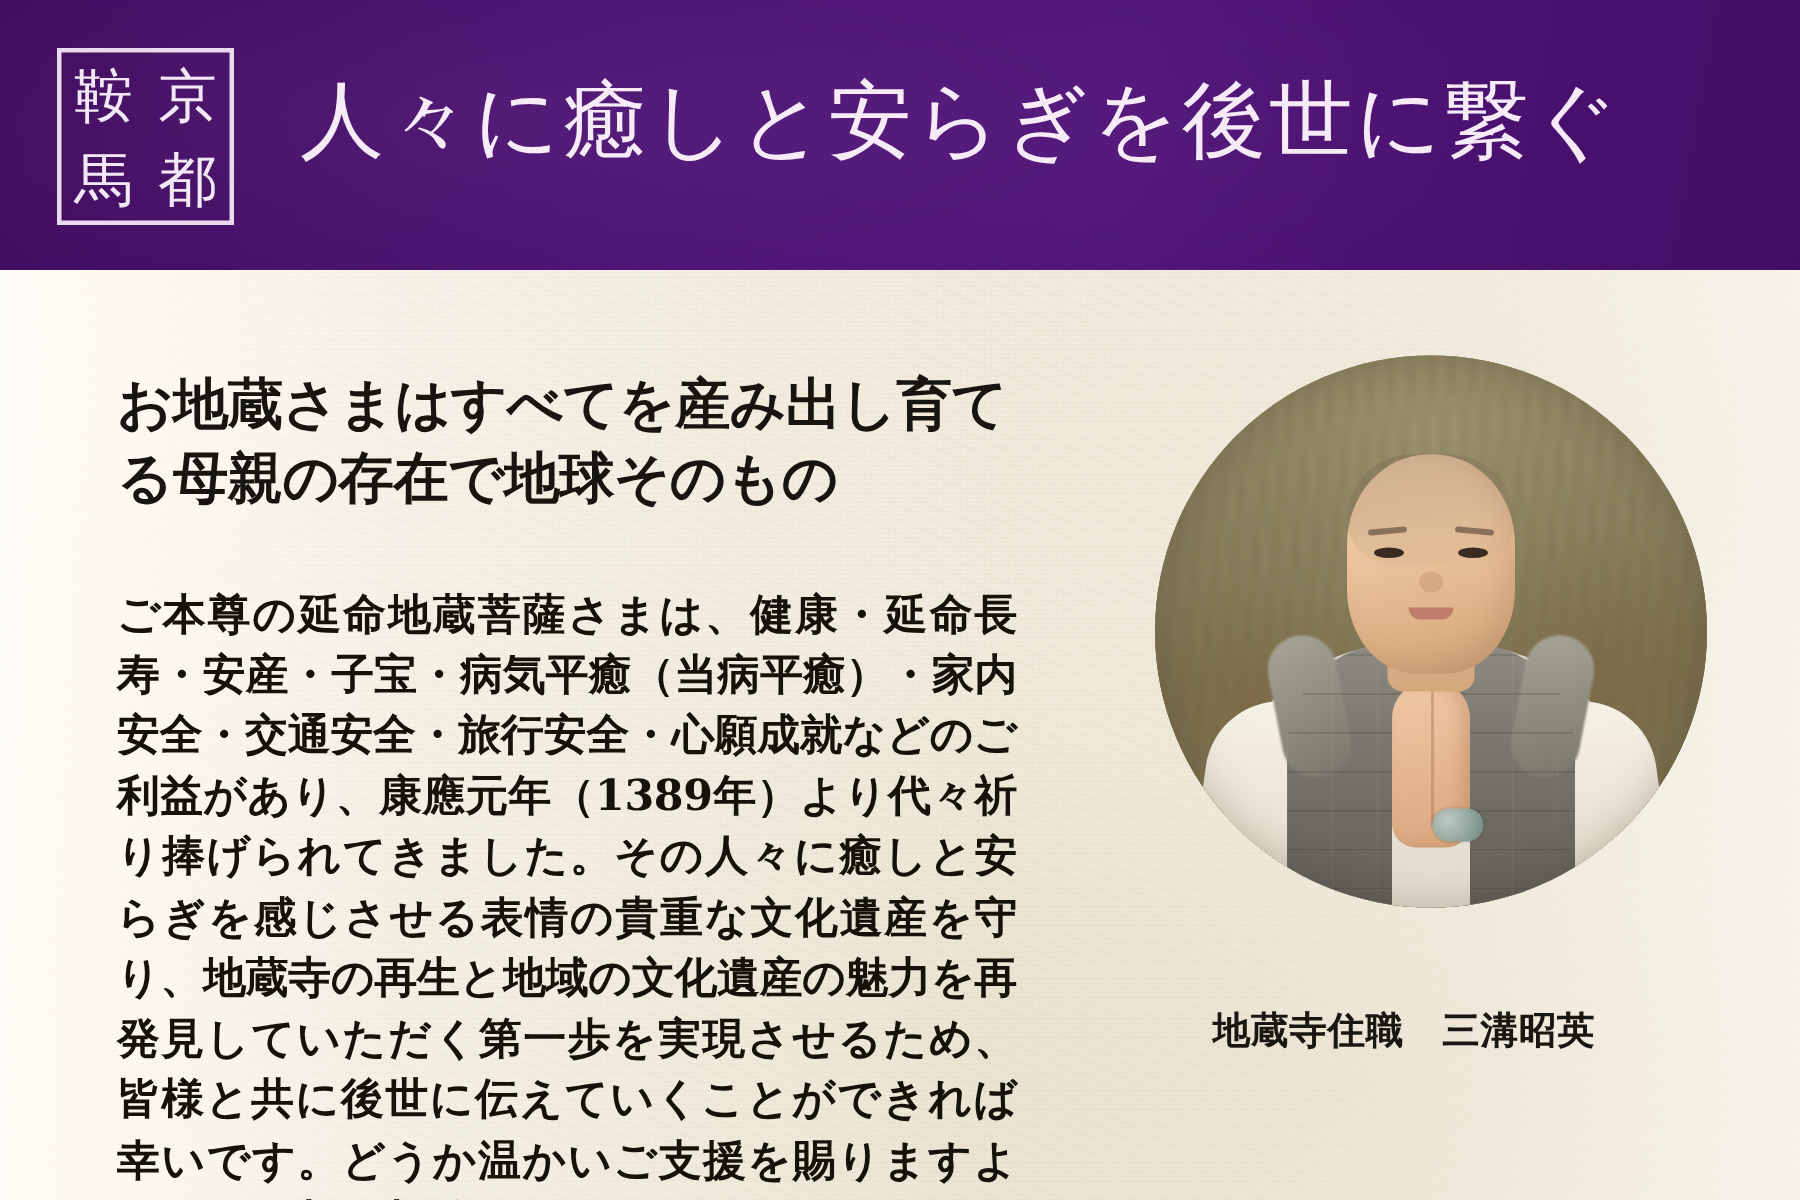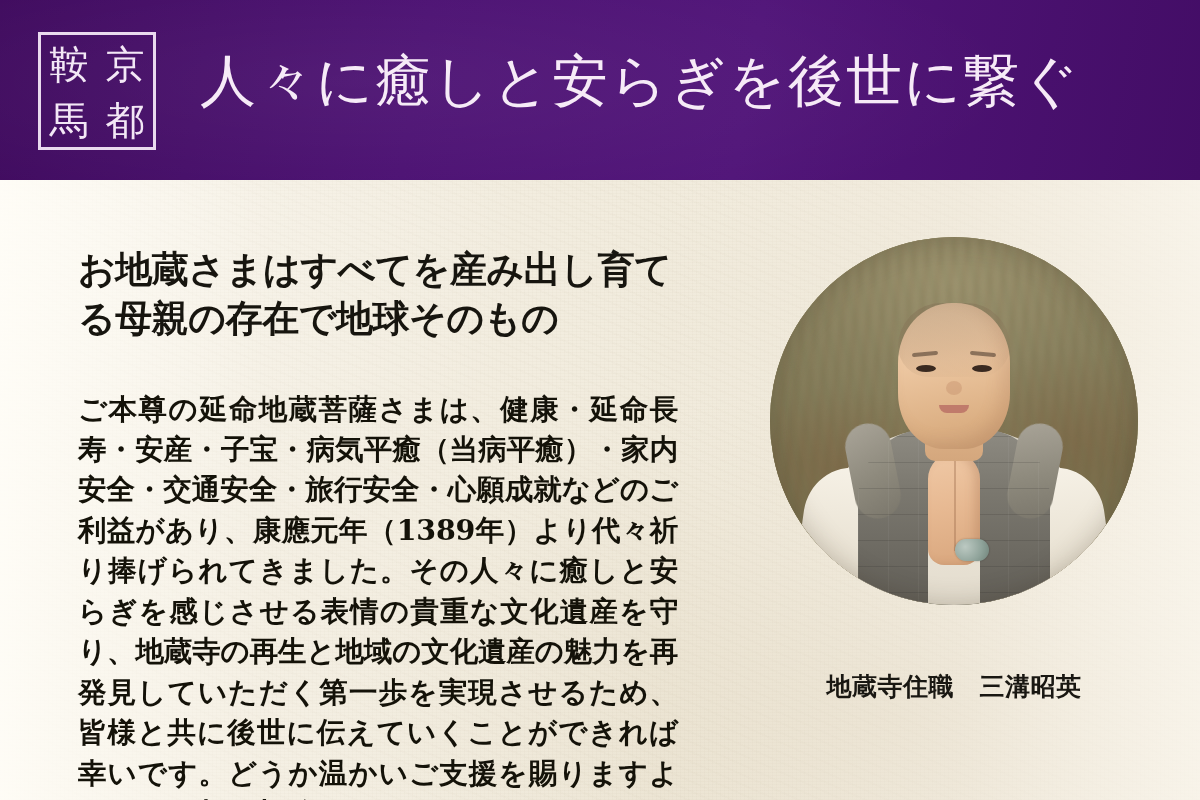--- a/index.html
+++ b/index.html
@@ -357,21 +357,21 @@
   .portrait-fade {
     position: absolute;
     inset: 0;
     border-radius: 50%;
     box-shadow: inset 0 0 26px rgba(60,48,30,0.25);
     pointer-events: none;
   }
 
   .portrait-caption {
     position: absolute;
-    left: 770px;
+    left: 752px;
     top: 490px;
     width: 368px;
     text-align: center;
     color: #191712;
     font-family: "DejaVu Sans", "Liberation Sans", sans-serif;
     font-size: 25px;
     font-weight: 600;
     letter-spacing: 0.5px;
   }
 </style>

